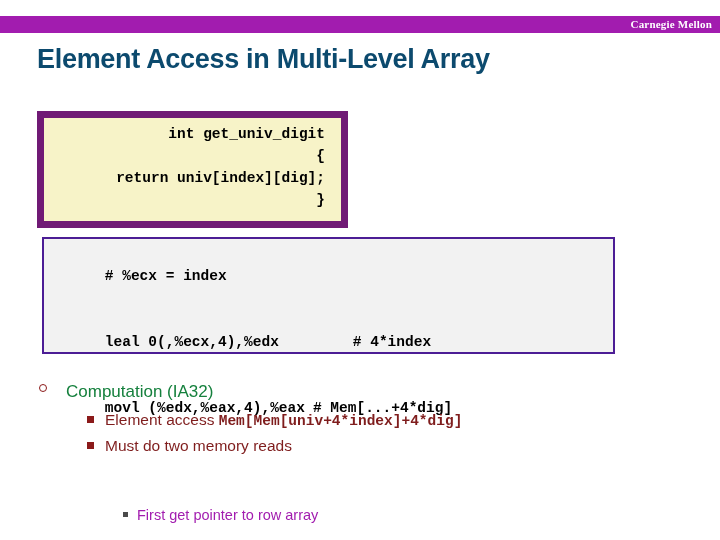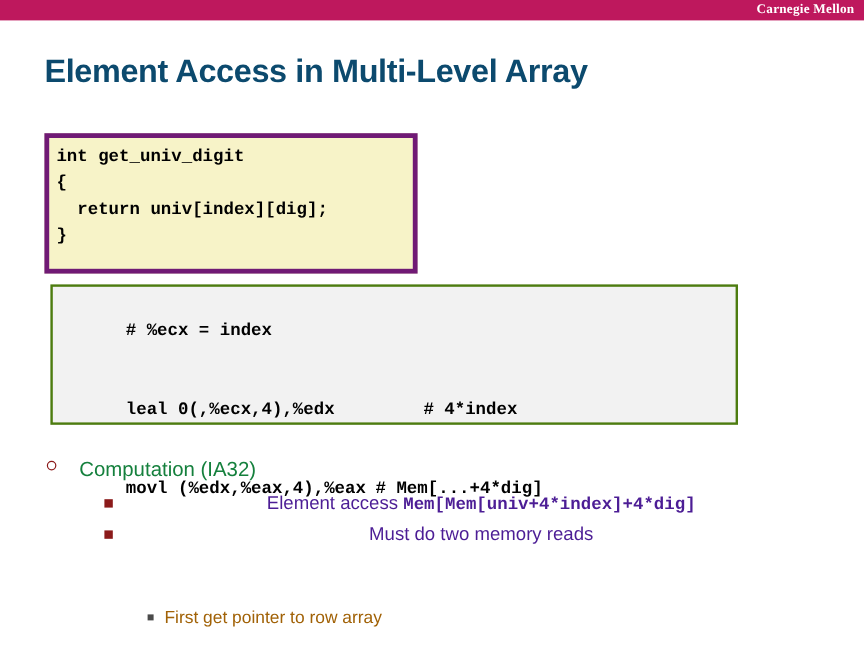--- a/index.html
+++ b/index.html
@@ -13,24 +13,24 @@
     position: relative;
     overflow: hidden;
     font-family: "Liberation Sans", sans-serif;
     -webkit-font-smoothing: none;
   }
 
   
   #header-bar {
     position: absolute;
     left: 0;
-    top: 0;
+    top: 16px;
     width: 720px;
     height: 17px;
-    background: #be185d;
+    background: #a21caf;
   }
   #brand-text {
     position: absolute;
     right: 8px;
     top: 1px;
     color: #ffffff;
     font-family: "Liberation Serif", serif;
     font-weight: bold;
     font-size: 11px;
     line-height: 15px;
@@ -51,42 +51,43 @@
   }
 
   
   #c-code-box {
     position: absolute;
     left: 37px;
     top: 111px;
     width: 311px;
     height: 117px;
     background: #F7F3C8;
-    border: 4px solid #701a75;
+    border: 7px solid #701a75;
     box-sizing: border-box;
     padding: 5px 16px 0 6px;
+    text-align: right;
   }
   #c-code-box .code-line {
     font-family: "Liberation Mono", "DejaVu Sans Mono", monospace;
     font-size: 14.5px;
     font-weight: bold;
     line-height: 22px;
     color: #000000;
     white-space: pre;
   }
 
   
   #asm-box {
     position: absolute;
     left: 42px;
     top: 237px;
     width: 573px;
     height: 117px;
     background: #F2F2F2;
-    border: 2px solid #4d7c0f;
+    border: 2px solid #4c1d95;
     box-sizing: border-box;
     padding: 4px 0 0 0;
   }
   #asm-box .asm-line {
     display: block;
     font-family: "Liberation Mono", "DejaVu Sans Mono", monospace;
     font-size: 14.5px;
     font-weight: bold;
     line-height: 22px;
     color: #000000;
@@ -125,39 +126,38 @@
     border: 1.7px solid #8B1A1A;
     border-radius: 50%;
     box-sizing: border-box;
   }
   .bullet-l2 {
     position: relative;
     padding-left: 32px;
     margin-left: 36px;
     margin-bottom: 3px;
     font-size: 15.5px;
-    color: #4c1d95;
+    color: #7f1d1d;
     line-height: 22px;
-    text-align: center;
   }
   .bullet-l2 > .bullet-glyph {
     position: absolute;
     left: 14px;
     top: 7px;
     width: 7px;
     height: 7px;
     background: #8B1A1A;
   }
   .bullet-l3 {
     position: relative;
     padding-left: 26px;
     margin-left: 74px;
     margin-bottom: 2px;
     font-size: 14.5px;
-    color: #a16207;
+    color: #a21caf;
     line-height: 21px;
     margin-top: 48px;
   }
   .bullet-l3 > .bullet-glyph {
     position: absolute;
     left: 12px;
     top: 7px;
     width: 5px;
     height: 5px;
     background: #4a4a4a;

